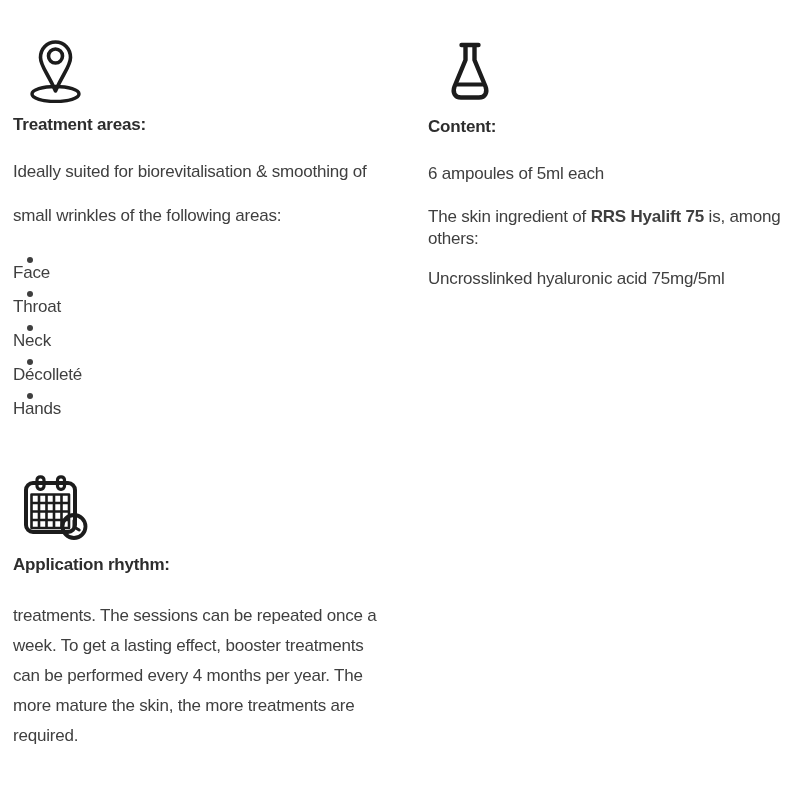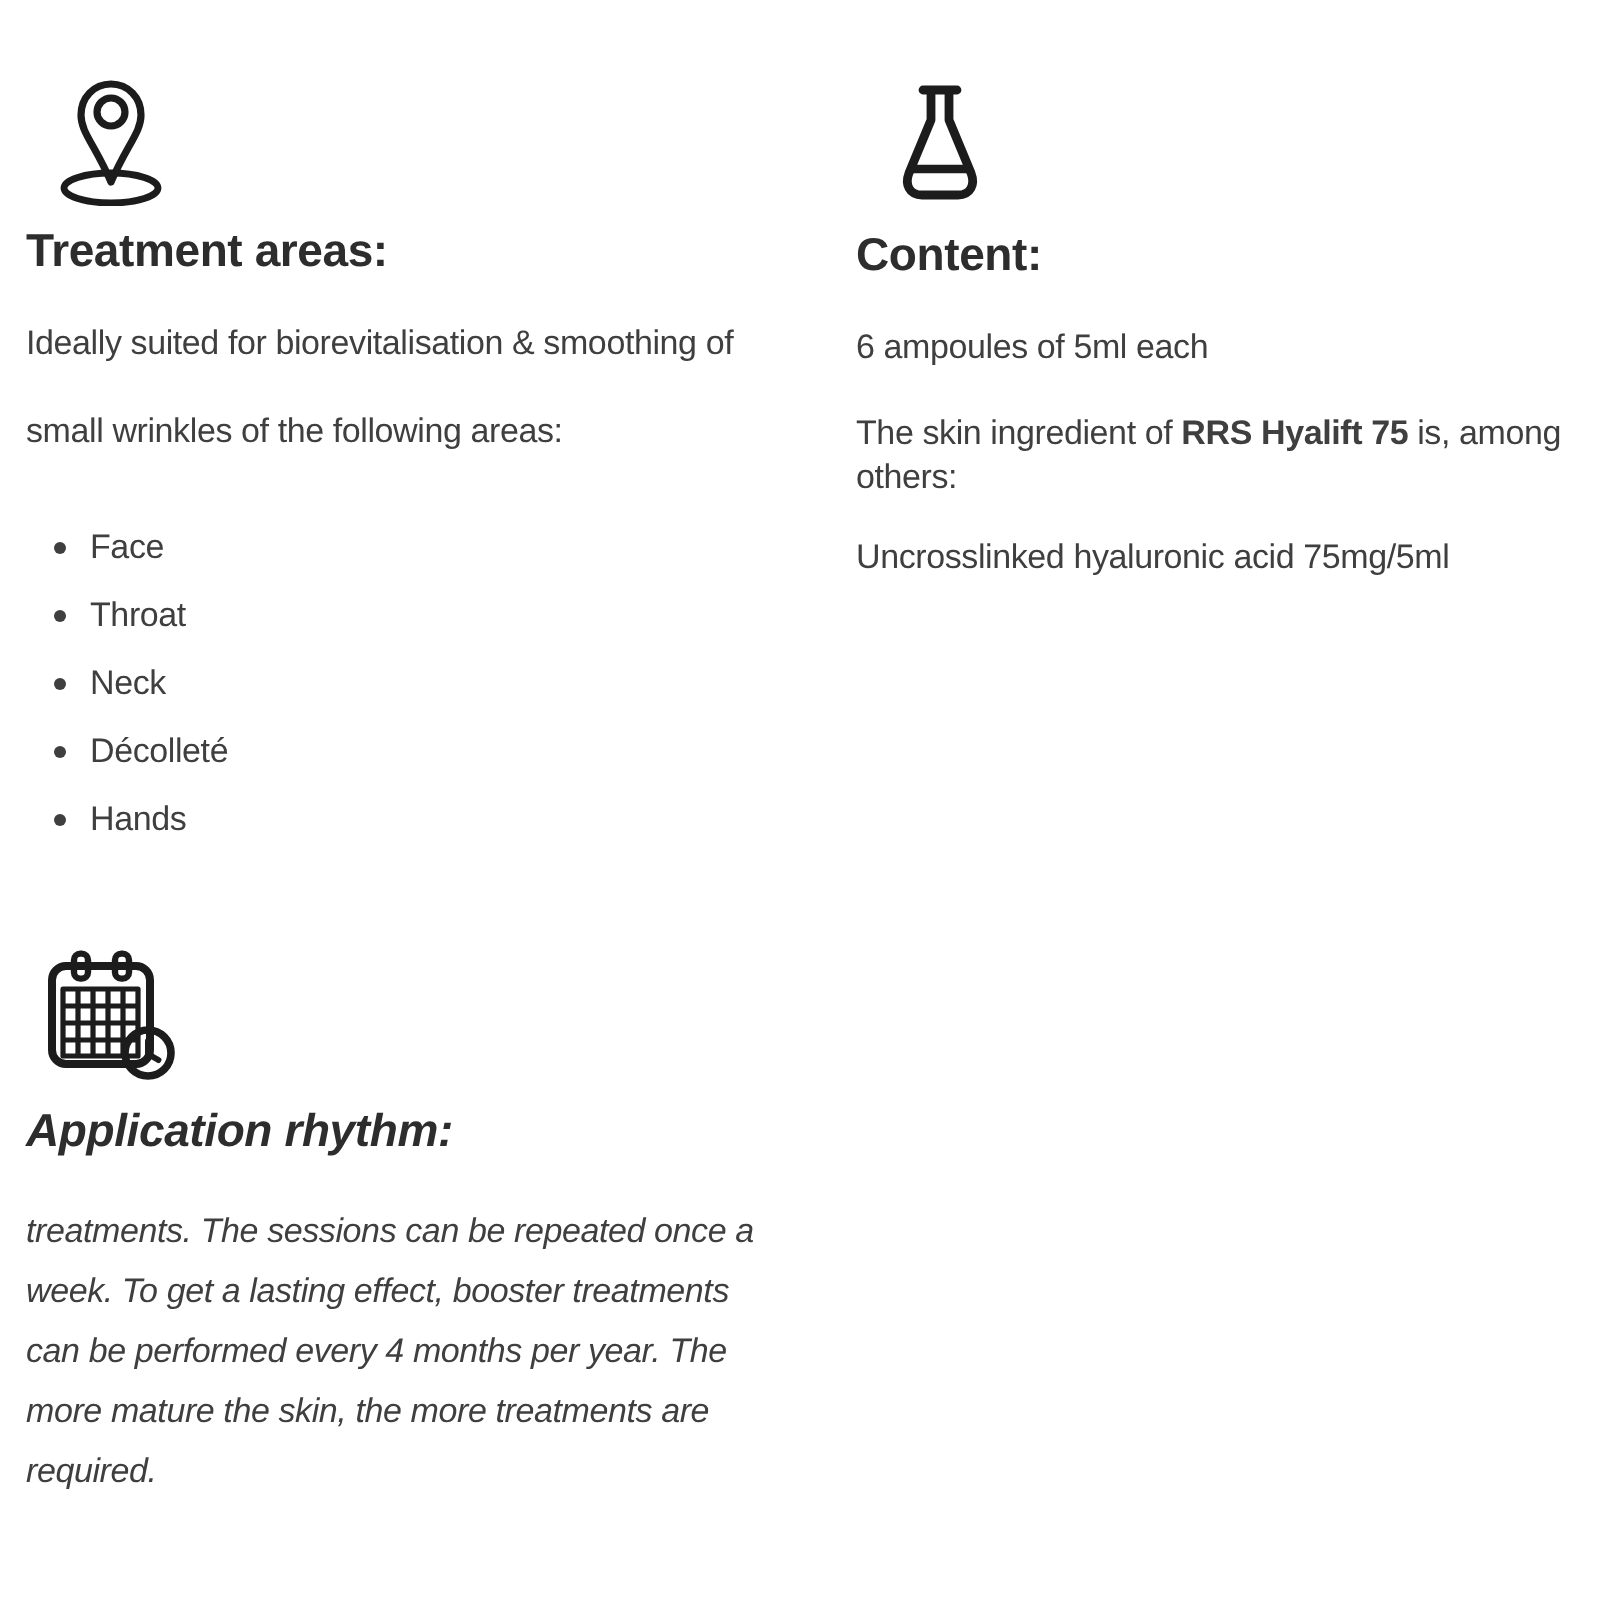--- a/index.html
+++ b/index.html
@@ -24,38 +24,38 @@
   }
   .col{min-width:0;}
   .icon-row{height:63px;margin-bottom:12px;}
   .icon-row svg{display:block;}
   .icon-pin{margin-left:15px;}
   .icon-flask{margin-left:20px;margin-top:2px;}
   .icon-row.cal{height:65px;margin-bottom:15px;}
   .icon-cal{margin-left:9px;}
   svg .st{fill:none;stroke:var(--icon);stroke-linecap:round;stroke-linejoin:round;}
   h3{
-    font-size:23px;
+    font-size:17px;
     line-height:20px;
     font-weight:700;
     color:var(--heading);
     letter-spacing:-0.2px;
   }
   .para-loose{margin-top:21px;}
   .para-loose .line{line-height:31px;white-space:nowrap;margin-top:13px;}
   .para-app{margin-top:26px;}
   .para-app .line{line-height:30px;white-space:nowrap;}
   ul.bullets{list-style:none;margin-top:26px;}
-  ul.bullets li{display:flex;align-items:center;height:34px;}
+  ul.bullets li{display:flex;height:34px;flex-direction:column;}
   .bullet-dot{
     width:6px;height:6px;border-radius:50%;
     background:var(--body);
     margin:0 12px 0 14px;flex:none;
   }
-  .section-application{margin-top:48px;font-style:italic;}
+  .section-application{margin-top:48px;}
   .right p{line-height:22px;}
   .p-ampoules{margin-top:26px;}
   .p-ingredient{margin-top:21px;}
   .p-ingredient .line{white-space:nowrap;line-height:22px;}
   .p-acid{margin-top:18px;}
   strong{font-weight:700;text-align:right;}
 </style>
 </head>
 <body>
 

